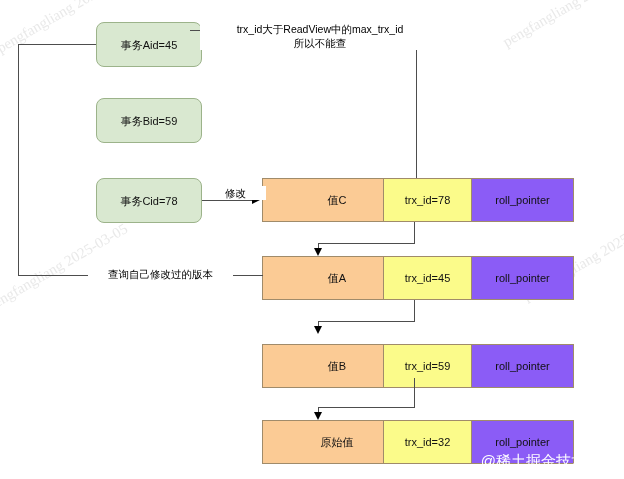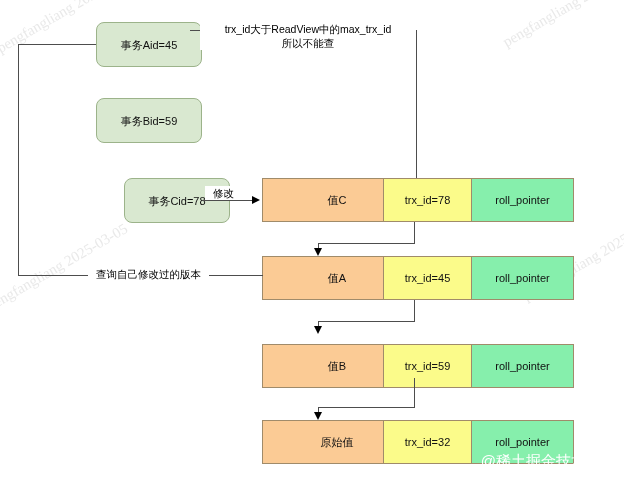--- a/index.html
+++ b/index.html
@@ -45,21 +45,21 @@
     box-sizing: border-box;
     border: 1px solid #a08b6a;
     display: flex;
     align-items: center;
     justify-content: center;
     font-size: 11px;
     color: #111111;
   }
   .cell.value   { width: 122px; background: #fbcb95; padding-left: 28px; }
   .cell.trx     { width: 88px; background: #fbfb8a; border-left: none; }
-  .cell.roll    { width: 102px; background: #86efac; border-left: none; }
+  .cell.roll    { width: 102px; background: #8b5cf6; border-left: none; }
 
   
   .ln {
     position: absolute;
     background: #4d4d4d;
   }
   .ln.h { height: 1px; }
   .ln.v { width: 1px; }
 
   .arrow {
@@ -85,21 +85,21 @@
 
   
   .edge-label {
     position: absolute;
     font-size: 10.5px;
     color: #000000;
     background: #ffffff;
     text-align: center;
     line-height: 14px;
     white-space: nowrap;
-    padding: 0 8px;
+    padding: 0 20px;
   }
 
   
   .wm-diag {
     position: absolute;
     color: #e9e9e9;
     font-size: 15px;
     font-family: "Liberation Serif", "DejaVu Serif", serif;
     transform: rotate(-30deg);
     transform-origin: left top;
@@ -130,21 +130,21 @@
   <div class="wm-diag" style="left:520px; top:290px;">pengfangliang 2025-03-05</div>
 
   <div class="txn-box" style="left:96px; top:22px;">
     <span class="l1">事务A</span>
     <span class="l2">id=45</span>
   </div>
   <div class="txn-box" style="left:96px; top:98px;">
     <span class="l1">事务B</span>
     <span class="l2">id=59</span>
   </div>
-  <div class="txn-box" style="left:96px; top:178px;margin-left:28px;">
+  <div class="txn-box" style="left:96px; top:178px;">
     <span class="l1">事务C</span>
     <span class="l2">id=78</span>
   </div>
 
   <div class="record" style="left:262px; top:178px;">
     <div class="cell value">值C</div>
     <div class="cell trx">trx_id=78</div>
     <div class="cell roll">roll_pointer</div>
   </div>
 

